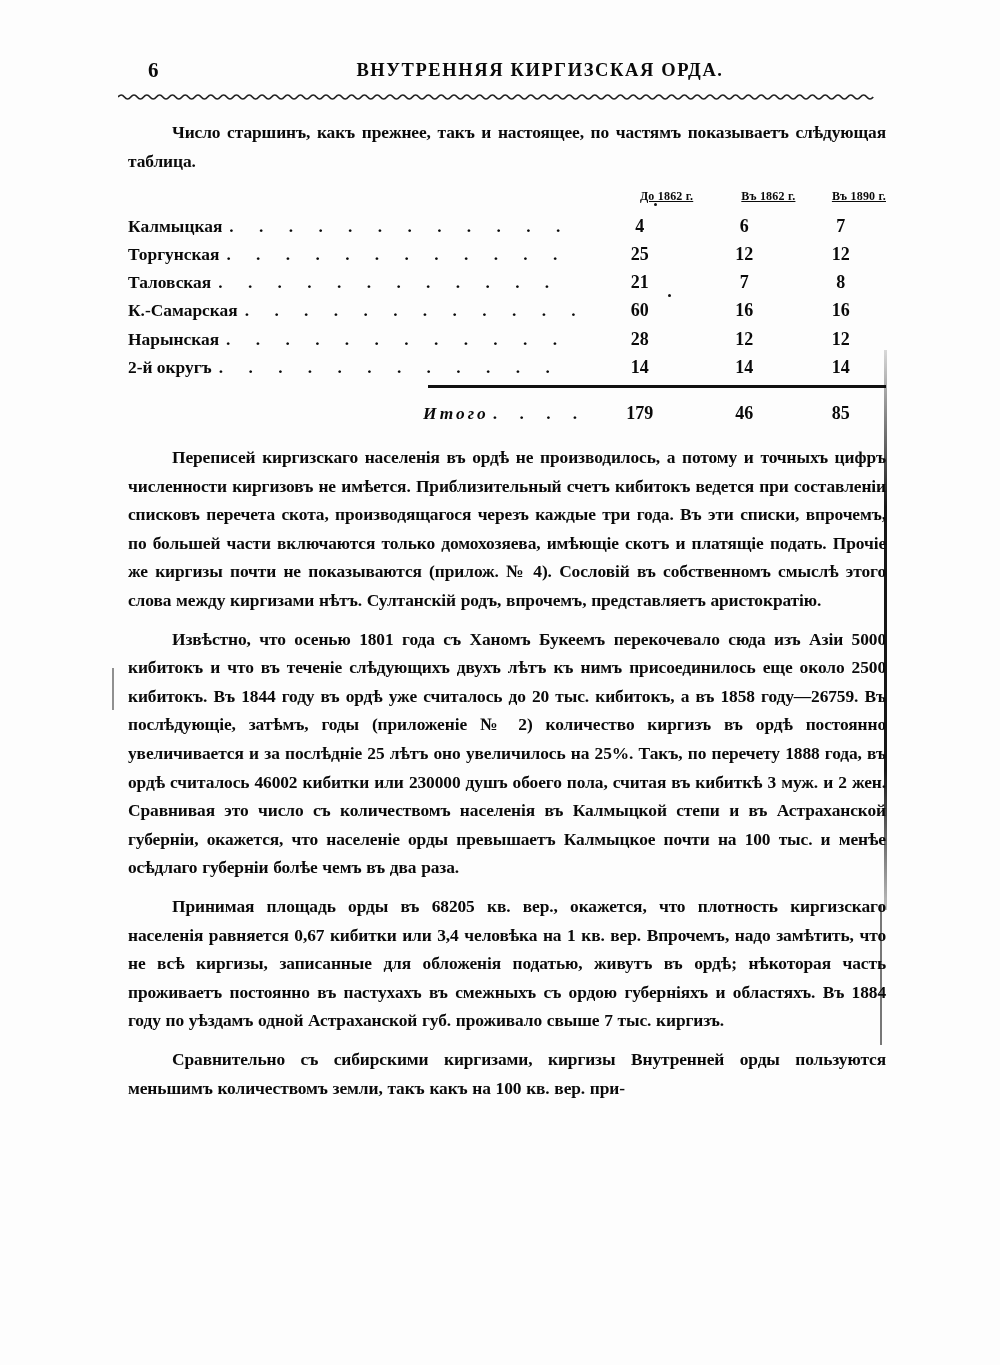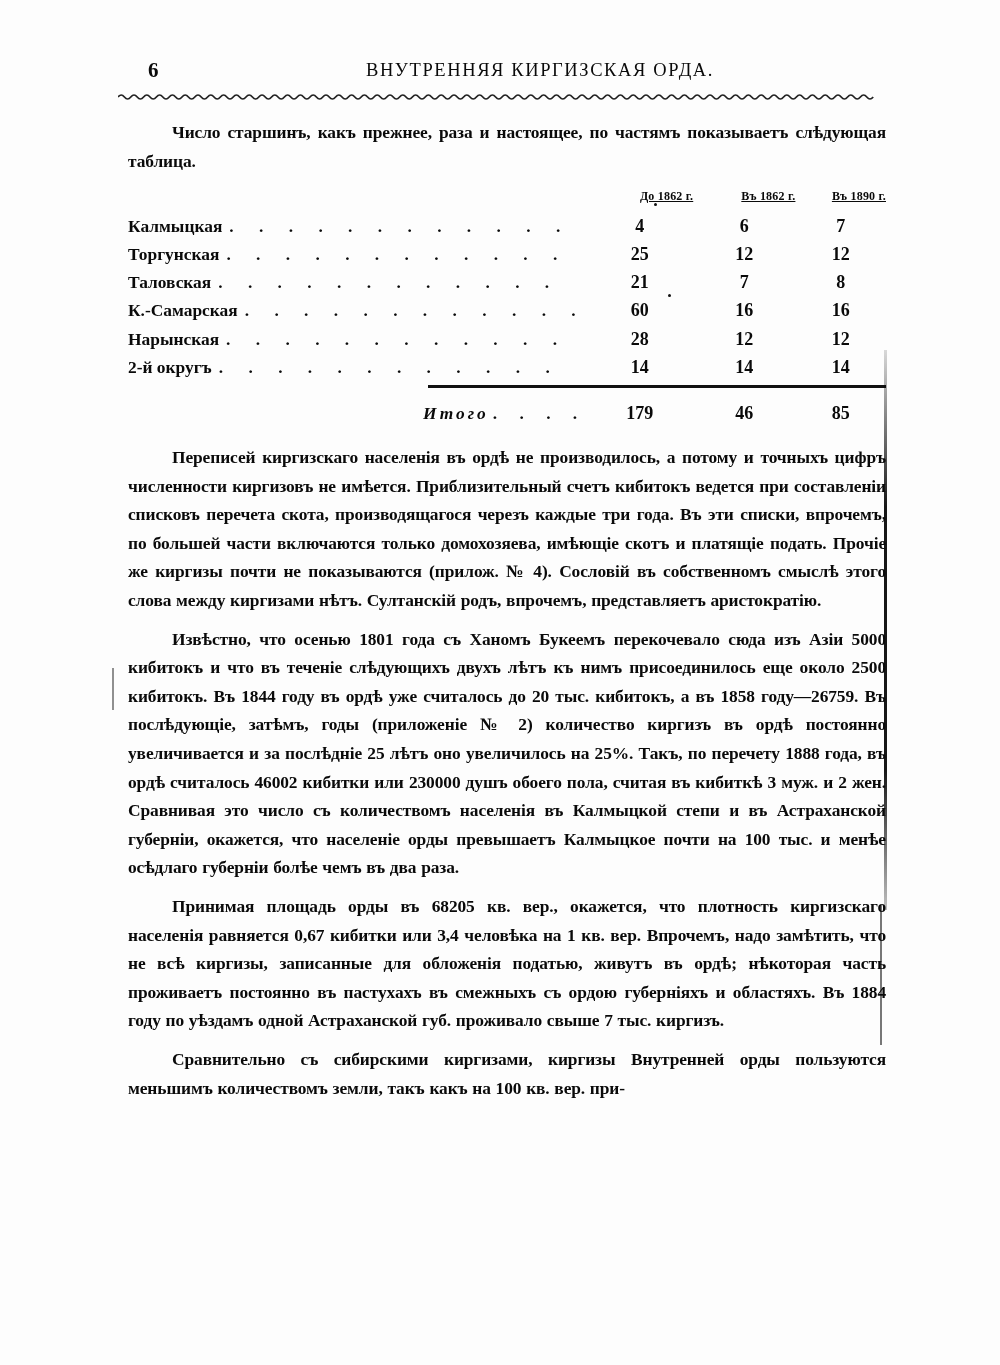--- a/index.html
+++ b/index.html
@@ -38,21 +38,21 @@
     font-weight: bold;
     letter-spacing: 0.5px;
   }
   .head-title {
     position: absolute;
     left: 0;
     right: 0;
     top: 5px;
     text-align: center;
     font-size: 18.5px;
-    font-weight: normal;
+    font-weight: bold;
     letter-spacing: 1.6px;
     padding-left: 60px;
   }
 
   .wavy-rule {
     position: absolute;
     left: 118px;
     top: 92px;
     width: 766px;
     height: 9px;
@@ -200,21 +200,21 @@
   </div>
 
   <div class="wavy-rule">
     <svg width="766" height="9" viewBox="0 0 766 9" preserveAspectRatio="none">
       <path d="M0 5 q3.2 -4 6.4 0 t6.4 0 t6.4 0 t6.4 0 t6.4 0 t6.4 0 t6.4 0 t6.4 0 t6.4 0 t6.4 0 t6.4 0 t6.4 0 t6.4 0 t6.4 0 t6.4 0 t6.4 0 t6.4 0 t6.4 0 t6.4 0 t6.4 0 t6.4 0 t6.4 0 t6.4 0 t6.4 0 t6.4 0 t6.4 0 t6.4 0 t6.4 0 t6.4 0 t6.4 0 t6.4 0 t6.4 0 t6.4 0 t6.4 0 t6.4 0 t6.4 0 t6.4 0 t6.4 0 t6.4 0 t6.4 0 t6.4 0 t6.4 0 t6.4 0 t6.4 0 t6.4 0 t6.4 0 t6.4 0 t6.4 0 t6.4 0 t6.4 0 t6.4 0 t6.4 0 t6.4 0 t6.4 0 t6.4 0 t6.4 0 t6.4 0 t6.4 0 t6.4 0 t6.4 0 t6.4 0 t6.4 0 t6.4 0 t6.4 0 t6.4 0 t6.4 0 t6.4 0 t6.4 0 t6.4 0 t6.4 0 t6.4 0 t6.4 0 t6.4 0 t6.4 0 t6.4 0 t6.4 0 t6.4 0 t6.4 0 t6.4 0 t6.4 0 t6.4 0 t6.4 0 t6.4 0 t6.4 0 t6.4 0 t6.4 0 t6.4 0 t6.4 0 t6.4 0 t6.4 0 t6.4 0 t6.4 0 t6.4 0 t6.4 0 t6.4 0 t6.4 0 t6.4 0 t6.4 0 t6.4 0 t6.4 0 t6.4 0 t6.4 0 t6.4 0 t6.4 0 t6.4 0 t6.4 0 t6.4 0 t6.4 0 t6.4 0 t6.4 0 t6.4 0 t6.4 0 t6.4 0 t6.4 0 t6.4 0 t6.4 0 t6.4 0 t6.4 0" fill="none" stroke="#111" stroke-width="1.7"></path>
     </svg>
   </div>
 
   <div class="col">
 
-    <p class="para">Число старшинъ, какъ прежнее, раза и настоящее, по частямъ показываетъ слѣдующая таблица.</p>
+    <p class="para">Число старшинъ, какъ прежнее, такъ и настоящее, по частямъ показываетъ слѣдующая таблица.</p>
 
     <div class="table-wrap">
       <table class="stat">
         <thead>
           <tr>
             <th class="spacer"></th>
             <th class="c1">До 1862 г.</th>
             <th class="c2">Въ 1862 г.</th>
             <th class="c3">Въ 1890 г.</th>
           </tr>

